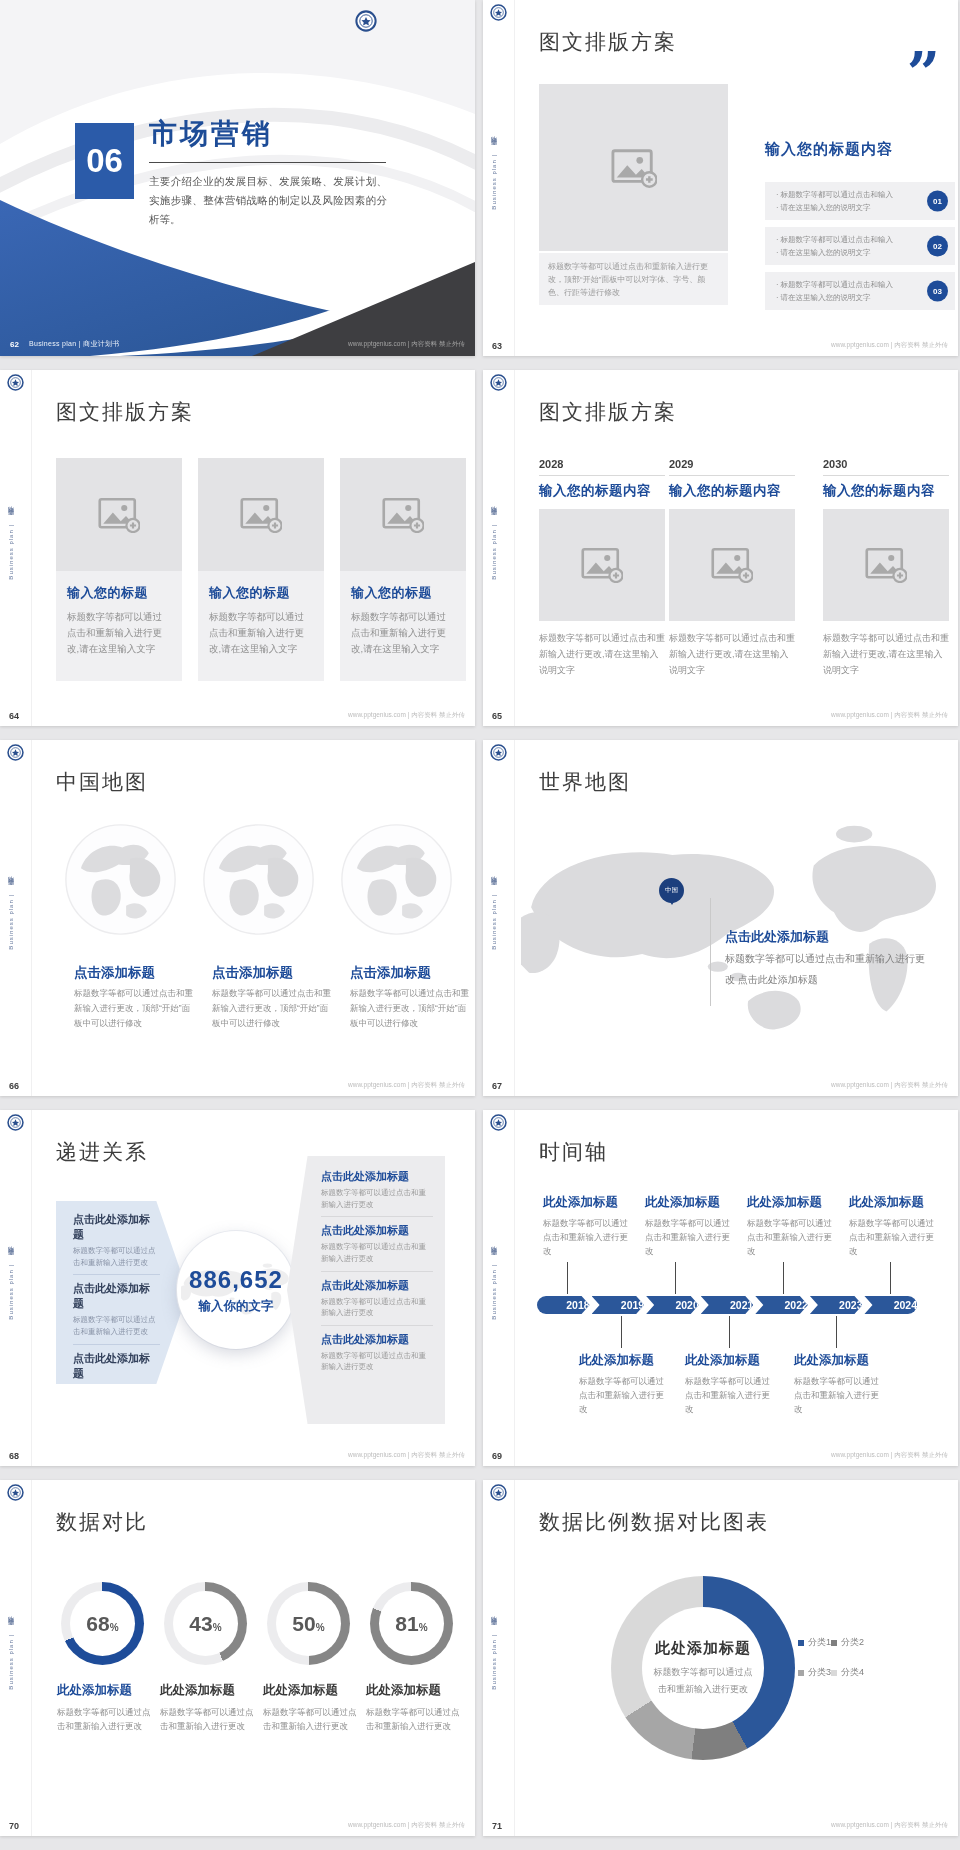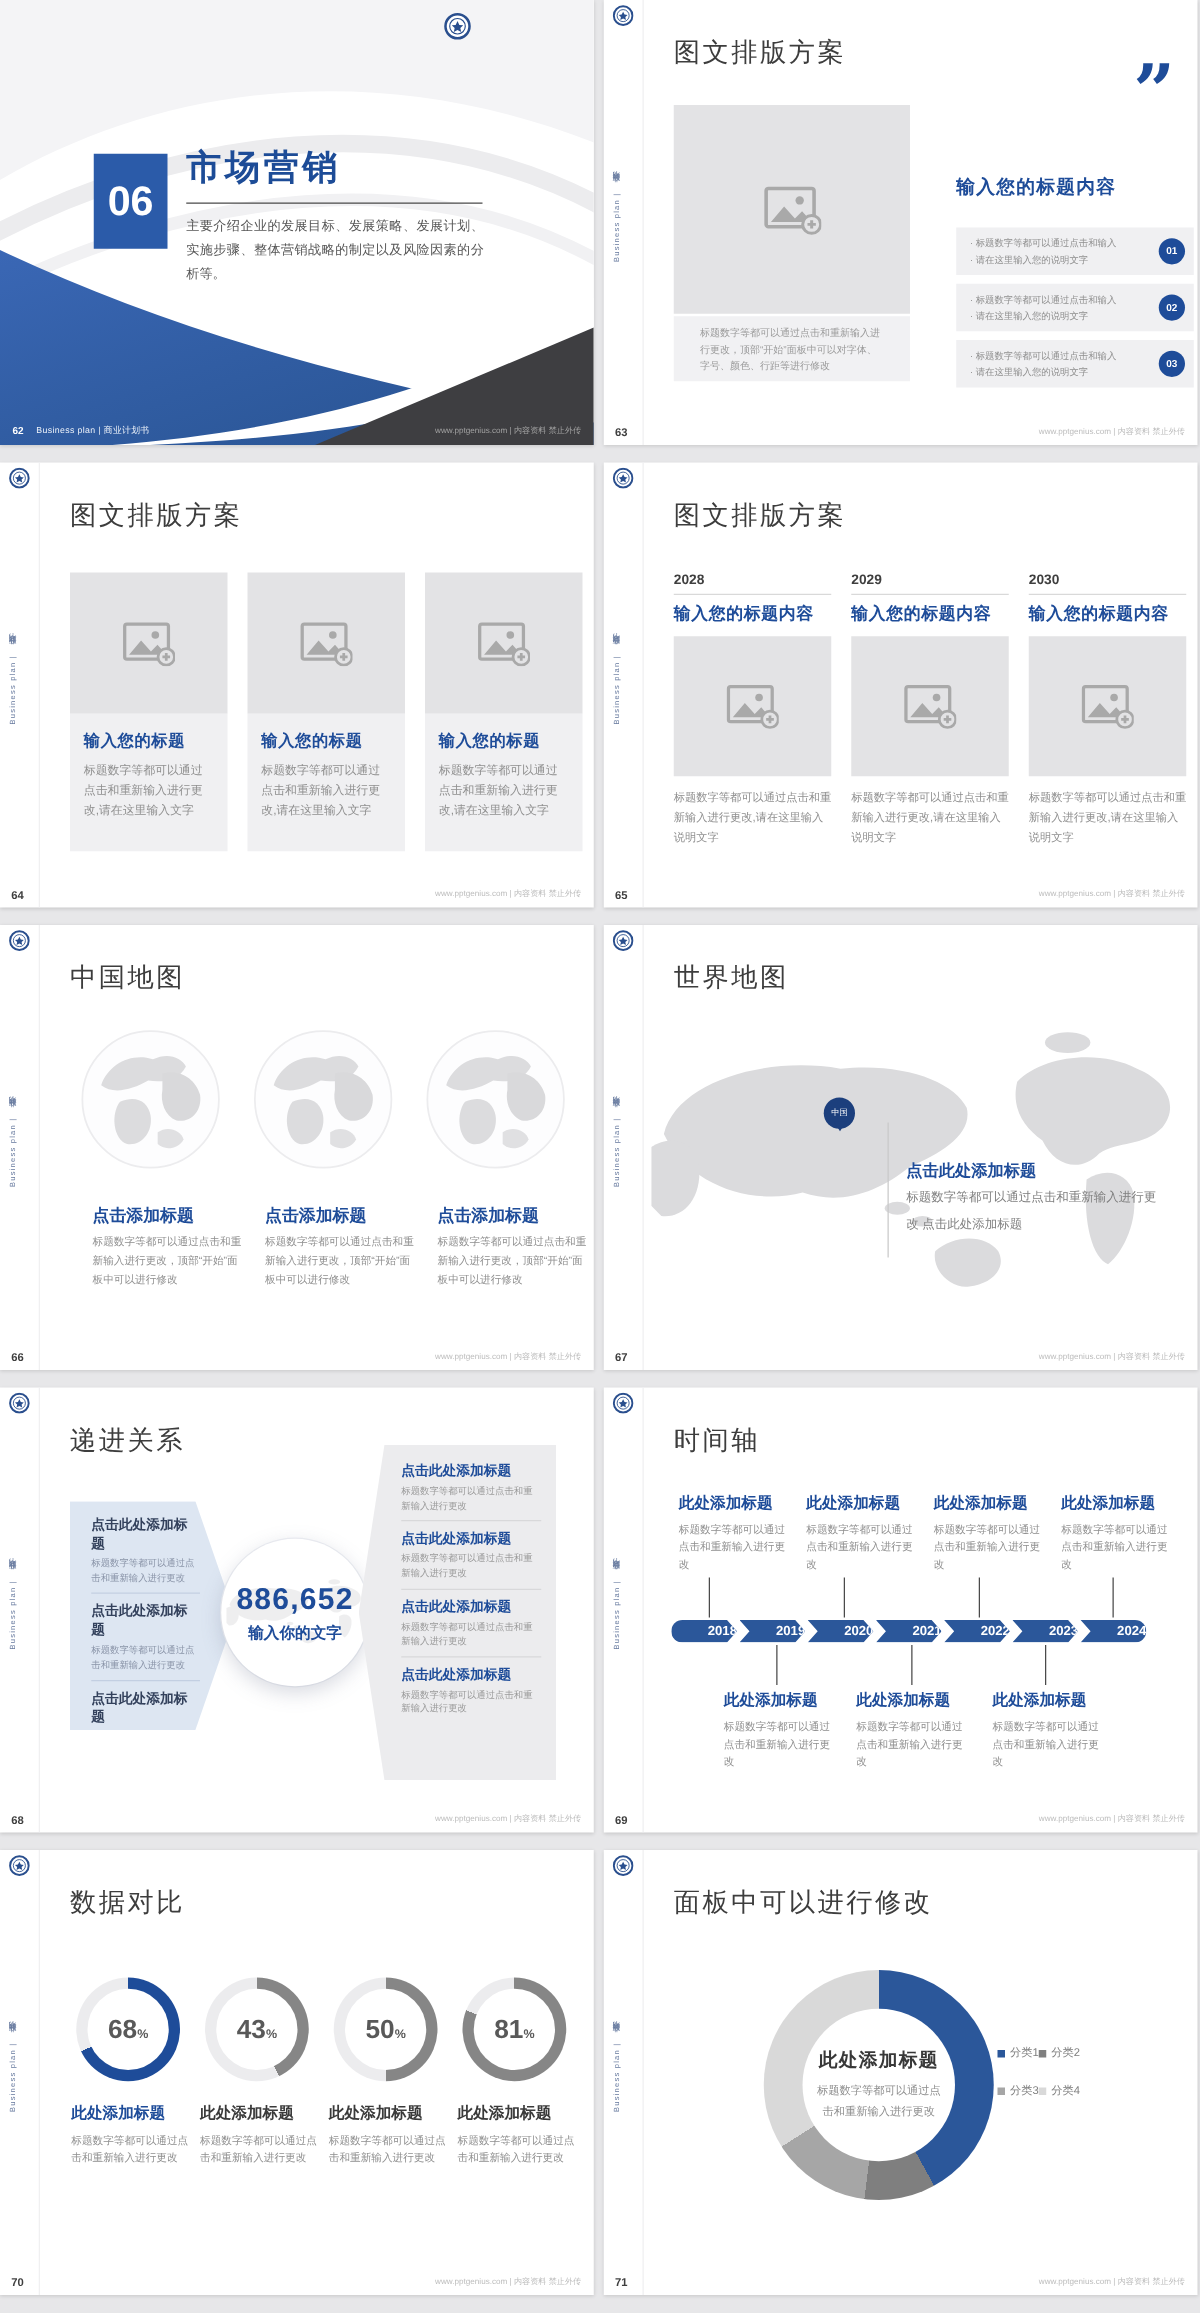--- a/index.html
+++ b/index.html
@@ -22,21 +22,21 @@
   .cov-logo{position:absolute;left:355px;top:10px;width:22px;height:22px;}
   .cov-badge{position:absolute;left:75px;top:123px;width:59px;height:76px;background:#2b5ba9;display:flex;align-items:center;justify-content:center;color:#fff;font-size:33px;font-weight:700;}
   .cov-title{position:absolute;left:149px;top:115px;margin:0;font-size:28px;font-weight:700;color:#1d4c97;letter-spacing:3px;}
   .cov-line{position:absolute;left:149px;top:162px;width:237px;height:1px;background:#4a4a4a;}
   .cov-desc{position:absolute;left:149px;top:172px;width:238px;font-size:10.5px;color:#565656;line-height:1.8;text-align:justify;margin:0;}
   .cov-num{position:absolute;left:10px;bottom:7px;font-size:8px;font-weight:700;color:#fff;}
   .cov-left{position:absolute;left:29px;bottom:7px;font-size:7px;color:#eef3fa;letter-spacing:.3px;}
   .cov-site{position:absolute;right:10px;bottom:7px;font-size:6.5px;color:#a2a2a2;}
   
   .s63-ph{left:56px;top:84px;width:189px;height:167px;}
-  .s63-cap{left:56px;top:253px;width:189px;height:52px;background:#f1f1f3;box-sizing:border-box;padding:7px 21px;font-size:8px;color:#9a9a9a;line-height:1.65;}
+  .s63-cap{left:56px;top:253px;width:189px;height:52px;background:#f1f1f3;box-sizing:border-box;padding:7px 9px;font-size:8px;color:#9a9a9a;line-height:1.65;}
   .quote{right:18px;top:52px;font-family:"DejaVu Serif","Liberation Serif",serif;font-size:58px;font-weight:700;color:#1e4c99;line-height:42px;}
   .s63-head{left:282px;top:140px;font-size:15px;letter-spacing:1px;}
   .s63-card{left:282px;width:190px;height:38px;background:#f0f0f2;box-sizing:border-box;padding:6px 40px 0 11px;}
   .s63-card .ln{font-size:7.5px;color:#8f8f8f;line-height:13px;white-space:nowrap;}
   .s63-card .ln::before{content:"·  ";}
   .badge{position:absolute;right:7px;top:50%;transform:translateY(-50%);width:21px;height:21px;border-radius:50%;background:#1e4c99;color:#fff;font-size:8px;font-weight:700;display:flex;align-items:center;justify-content:center;}
   
   .card64{top:88px;width:126px;height:223px;}
   .ph64{height:113px;}
   .bd64{height:110px;background:#f0f0f2;box-sizing:border-box;padding:13px 11px 0;}
@@ -264,21 +264,21 @@
       <p class="year">2028</p>
       <div class="div65"></div>
       <h4 class="h-blue h65">输入您的标题内容</h4>
       <div class="ph ph65">
           <svg width="42" height="36" viewBox="0 0 48 40">
             <use href="#imgadd-sym"></use>
           </svg>
         </div>
       <p class="body-txt b65">标题数字等都可以通过点击和重新输入进行更改,请在这里输入说明文字</p>
     </div>
-    <div class="abs col65" style="left:198px">
+    <div class="abs col65" style="left:186px">
       <p class="year">2029</p>
       <div class="div65"></div>
       <h4 class="h-blue h65">输入您的标题内容</h4>
       <div class="ph ph65">
           <svg width="42" height="36" viewBox="0 0 48 40">
             <use href="#imgadd-sym"></use>
           </svg>
         </div>
       <p class="body-txt b65">标题数字等都可以通过点击和重新输入进行更改,请在这里输入说明文字</p>
     </div>
@@ -504,21 +504,21 @@
     <span class="sfoot">www.pptgenius.com | 内容资料 禁止外传</span>
   </section>
 
   <section class="slide">
     <div class="rail">
       <span class="rail-text">Business plan | 商业计划书</span>
     </div>
     <svg class="logo" viewBox="0 0 24 24">
         <use href="#logo-sym"></use>
       </svg>
-    <h2 class="stitle">面板中可以进行修改</h2>
+    <h2 class="stitle">数据比例数据对比图表</h2>
     <div class="abs bigd" style="--c1: #2b579a; --c2: #7f7f7f; --c3: #a6a6a6; --c4: #d9d9d9; --s1: 42; --s2: 52; --s3: 66;">
       <div class="bigd-center">
         <h4>此处添加标题</h4>
         <p>标题数字等都可以通过点击和重新输入进行更改</p>
       </div>
     </div>
     <div class="abs legend">
       <div class="lg-row">
         <div class="lg-item">
           <span class="sq" style="background: rgb(43, 87, 154);"></span>

